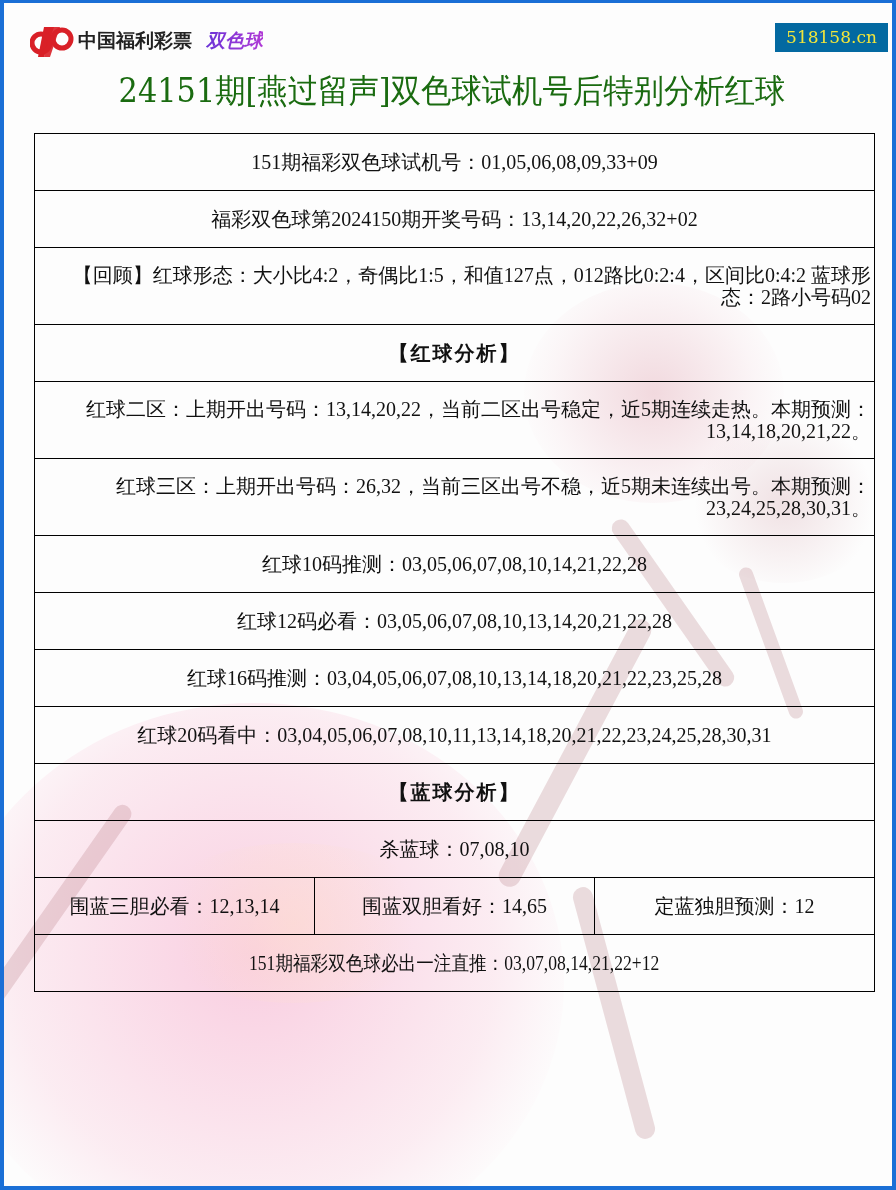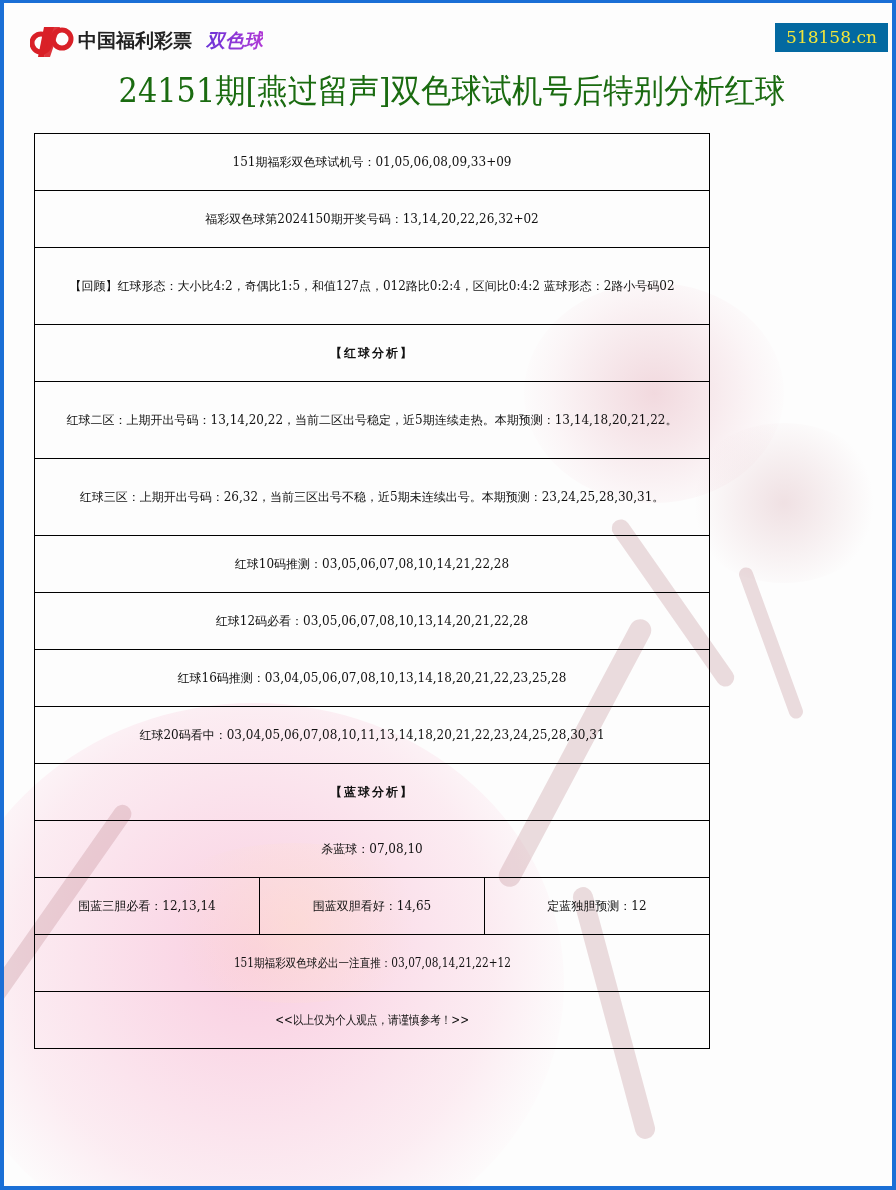--- a/index.html
+++ b/index.html
@@ -63,30 +63,30 @@
       font-family: "DejaVu Serif", "Liberation Serif", serif;
       font-size: 17px; line-height: 29px; text-align: center;
     }
     .title {
       position: absolute; left: 0; top: 66px; width: 896px; text-align: center;
       font-family: "DejaVu Serif", "Liberation Serif", serif;
       font-size: 33px; color: #1a6b10; letter-spacing: 0px; line-height: 44px;
       transform: scaleX(0.92); transform-origin: center;
     }
     table.main {
-      position: absolute; left: 30px; top: 130px; width: 676px;
+      position: absolute; left: 30px; top: 130px; width: 841px;
       border-collapse: collapse; table-layout: fixed;
-      font-size: 12px; color: #111;
+      font-size: 20px; color: #111; font-family: Liberation Serif, serif;
     }
     table.main td {
       border: 1px solid #000; text-align: center; vertical-align: middle;
       padding: 0 4px; line-height: 22px; height: 57px; box-sizing: border-box;
       background: transparent;
     }
-    table.main td.left { text-align: center; padding: 0 3px; }
+    table.main td.left { text-align: right; padding: 0 3px; }
     table.main td.tall { height: 77px; }
     table.main td.section { font-weight: bold; letter-spacing: 2px; }
     .cols3 td { width: 33.33%; }
     .narrow { transform: scaleX(0.88); display: inline-block; }
   </style>
 </head>
 <body>
 
 <div class="frame">
   <div class="bg">
@@ -156,18 +156,15 @@
       <td colspan="3">杀蓝球：07,08,10</td>
     </tr>
     <tr class="cols3">
       <td>围蓝三胆必看：12,13,14</td>
       <td>围蓝双胆看好：14,65</td>
       <td>定蓝独胆预测：12</td>
     </tr>
     <tr>
       <td colspan="3"><span class="narrow">151期福彩双色球必出一注直推：03,07,08,14,21,22+12</span></td>
     </tr>
-    <tr>
-      <td colspan="3"><span class="narrow">&lt;&lt;以上仅为个人观点，请谨慎参考！&gt;&gt;</span></td>
-    </tr>
   </tbody>
     </table>
 </div>
 
 </body></html>

